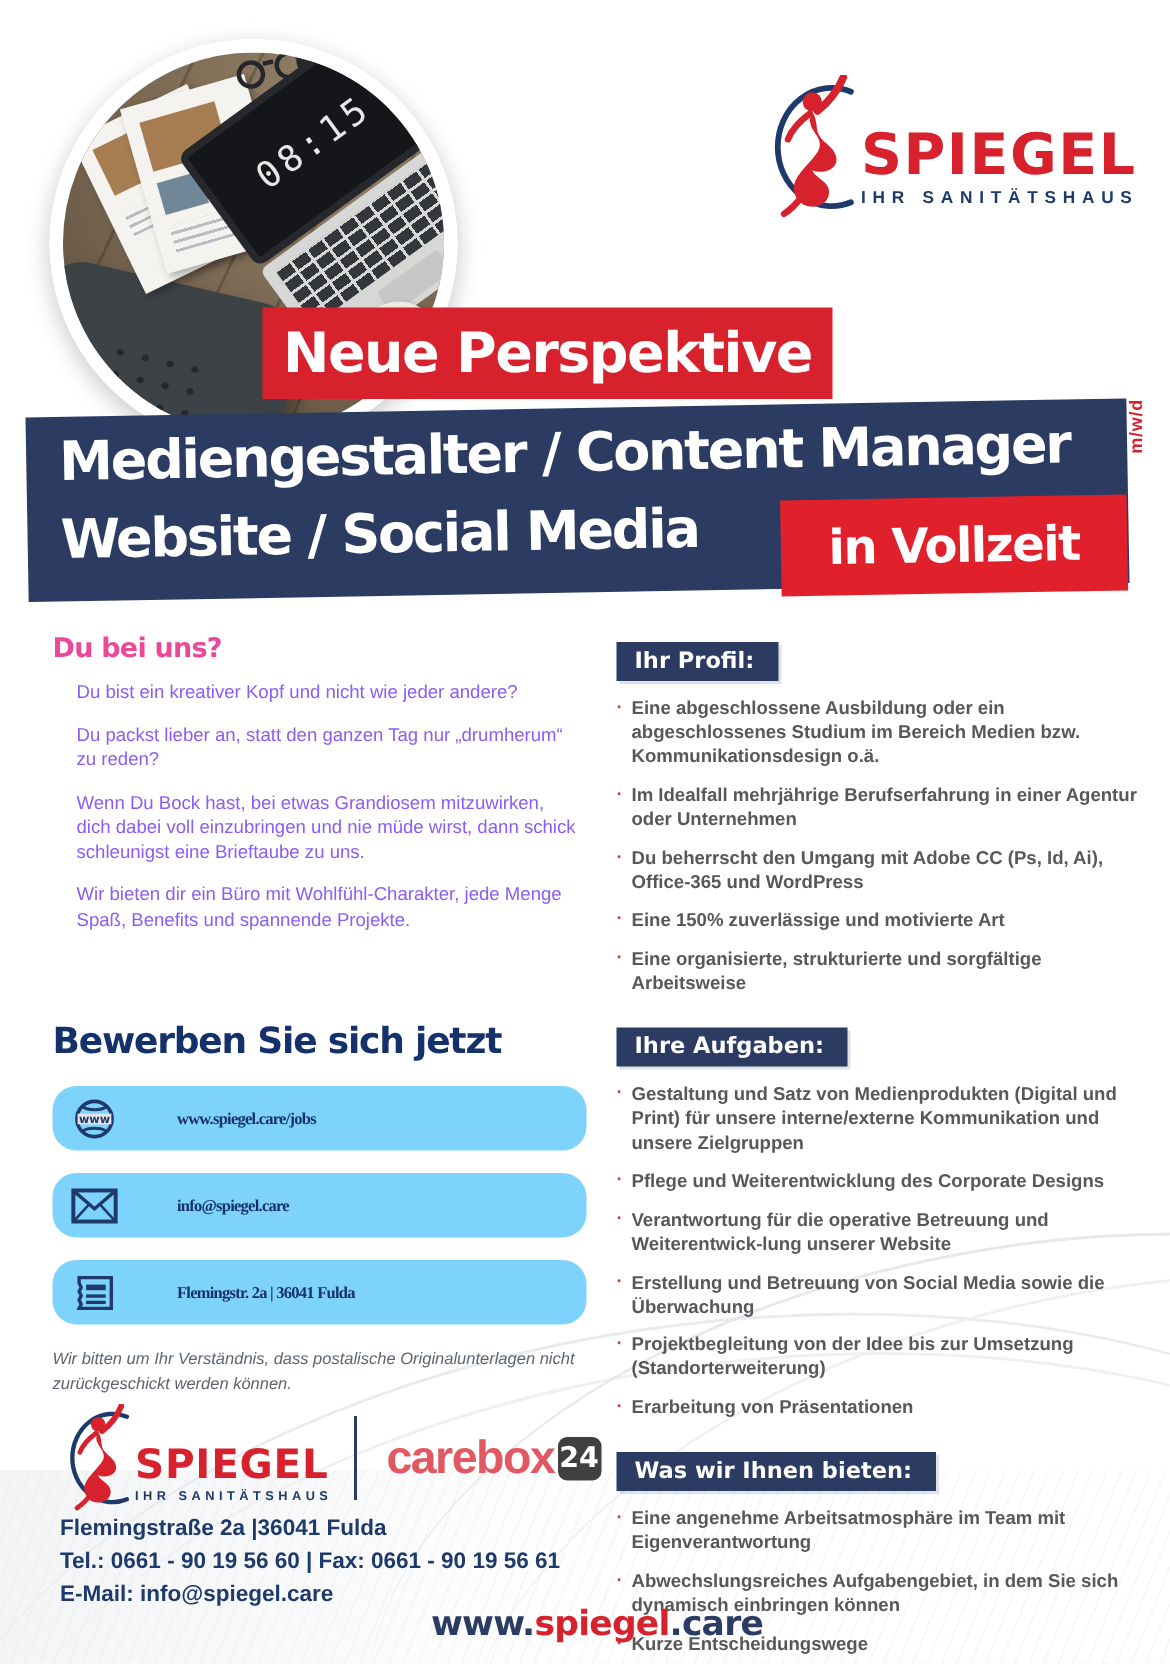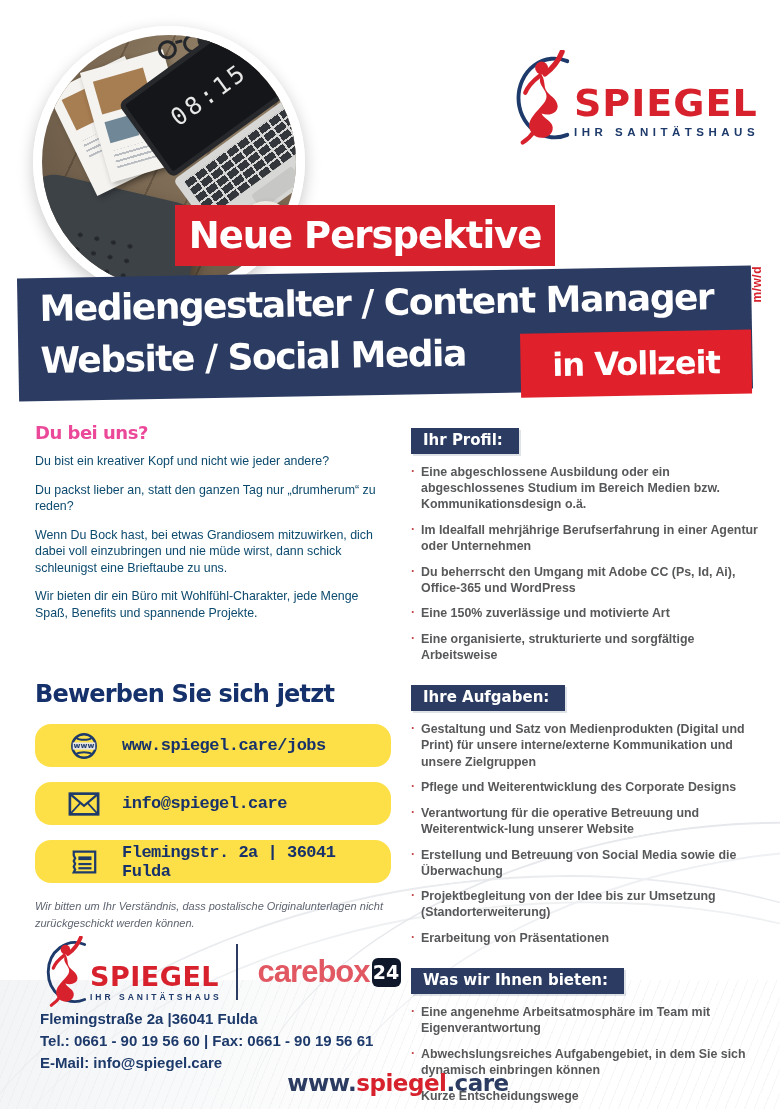--- a/index.html
+++ b/index.html
@@ -64,49 +64,49 @@
   .banner .l1{position:absolute;left:22px;top:10px;font-size:36px;letter-spacing:-1.5px;white-space:nowrap;}
   .banner .l2{position:absolute;left:22px;top:62px;font-size:36px;letter-spacing:-1.5px;white-space:nowrap;}
   .vollzeit{position:absolute;right:1px;top:64px;width:231px;height:64px;background:#e0202b;
             display:flex;align-items:center;justify-content:center;font-size:32px;letter-spacing:-1px;}
   .mwd{position:absolute;left:750px;top:266px;color:#d7222d;font-weight:bold;font-size:12px;
        writing-mode:vertical-rl;transform:rotate(180deg);letter-spacing:.5px;z-index:6;}
 
   
   .colL{position:absolute;left:35px;top:422px;width:353px;}
   .colL h2{margin:0 0 10px 0;color:#ec4899;font-size:18px;font-weight:bold;font-family:"DejaVu Sans",sans-serif;letter-spacing:-0.5px;}
-  .colL p{margin:0 0 12px 0;font-size:12.4px;line-height:1.33;color:#0c4a6e;}
+  .colL p{margin:0 0 12px 16px;font-size:12.4px;line-height:1.33;color:#8b5cf6;}
 
   .colR{position:absolute;left:411px;top:428px;width:360px;}
   .badge{display:inline-block;background:#2b3b61;color:#fff;font-weight:bold;font-size:15px;
          font-family:"DejaVu Sans",sans-serif;padding:3px 16px 5px 12px;box-shadow:2px 2px 0 rgba(43,59,97,.15);}
   .colR ul{list-style:none;margin:10px 0 0 0;padding:0;font-weight:bold;}
   .colR li{position:relative;padding-left:10px;font-size:12.4px;line-height:1.3;color:#57585a;margin-bottom:9.5px;}
   .colR li::before{content:"·";position:absolute;left:0;top:-1px;color:#c2454a;font-weight:bold;}
   .sec{margin-bottom:0;}
   .sec + .sec{margin-top:22px;}
 
   
   .apply{position:absolute;left:35px;top:680px;width:356px;}
   .apply h2{margin:0 0 16px 0;color:#15316b;font-size:24px;font-weight:bold;font-family:"DejaVu Sans",sans-serif;letter-spacing:-0.8px;}
-  .pill{display:flex;align-items:center;background:#fde047;border-radius:16px;height:43px;margin-bottom:15px;
-        padding-left:33px;cursor:pointer;}
+  .pill{display:flex;align-items:center;background:#7dd3fc;border-radius:16px;height:43px;margin-bottom:15px;
+        padding-left:12px;cursor:pointer;}
   .pill .ic{width:32px;height:32px;flex:0 0 32px;display:flex;align-items:center;justify-content:center;}
-  .pill .lbl{margin-left:22px;color:#17316b;font-weight:bold;font-size:17px;font-family:Liberation Mono, monospace;letter-spacing:-0.5px;}
+  .pill .lbl{margin-left:39px;color:#17316b;font-weight:bold;font-size:11px;font-family:Liberation Serif, serif;letter-spacing:-0.5px;}
   .note{font-size:11px;font-style:italic;color:#5e6470;line-height:1.5;margin-top:2px;}
 
   
   .flogos{position:absolute;left:36px;top:936px;display:flex;align-items:center;}
   .fbrand{display:flex;align-items:center;}
   .fbrand .nm{font-family:"DejaVu Sans",sans-serif;font-weight:bold;color:#d7222d;font-size:27px;line-height:27px;letter-spacing:.5px;}
   .fbrand .tg{color:#1d3a6b;font-weight:bold;font-size:8.5px;letter-spacing:3px;margin-top:2px;}
   .fdivider{width:2px;height:56px;background:#2b3b61;margin:0 20px 0 14px;}
   .carebox{display:flex;align-items:center;}
   .carebox .cbt{font-family:Liberation Sans, sans-serif;font-weight:bold;color:#e15863;font-size:31px;letter-spacing:-1px;}
-  .cb24{width:29px;height:29px;background:#0f172a;border-radius:6px;color:#fff;font-weight:bold;font-size:19px;
+  .cb24{width:29px;height:29px;background:#404040;border-radius:6px;color:#fff;font-weight:bold;font-size:19px;
         display:flex;align-items:center;justify-content:center;margin-left:2px;font-family:"DejaVu Sans",sans-serif;}
   .faddr{position:absolute;left:40px;top:1008px;color:#1d3a6b;font-weight:bold;font-size:15px;line-height:22px;}
   .fweb{position:absolute;left:16px;right:0;top:1070px;text-align:center;font-family:"DejaVu Sans",sans-serif;
         font-weight:bold;font-size:23px;letter-spacing:-0.5px;cursor:pointer;}
   .fweb .b{color:#2b3b61;} .fweb .r{color:#d7222d;}
 </style>
 </head>
 <body>
 
 <div class="page">

